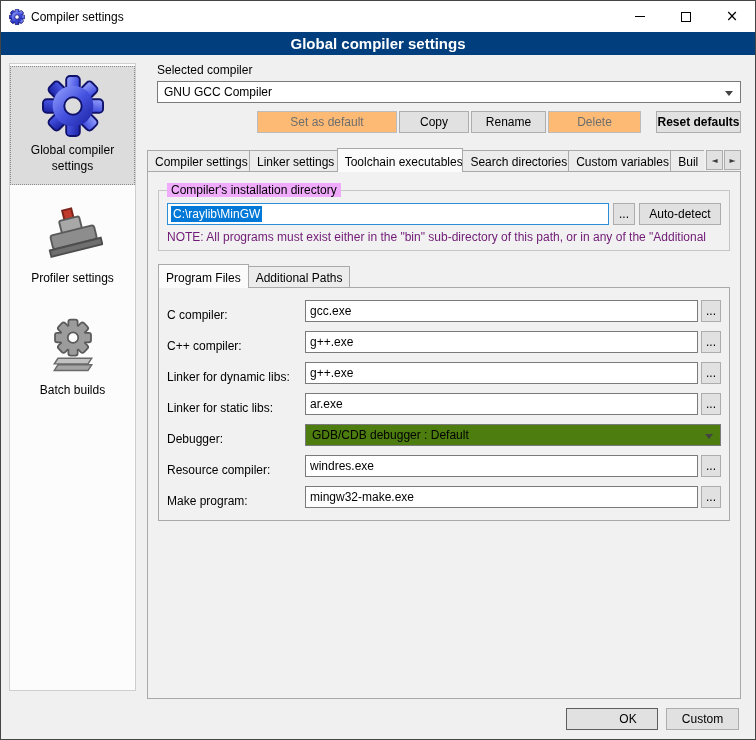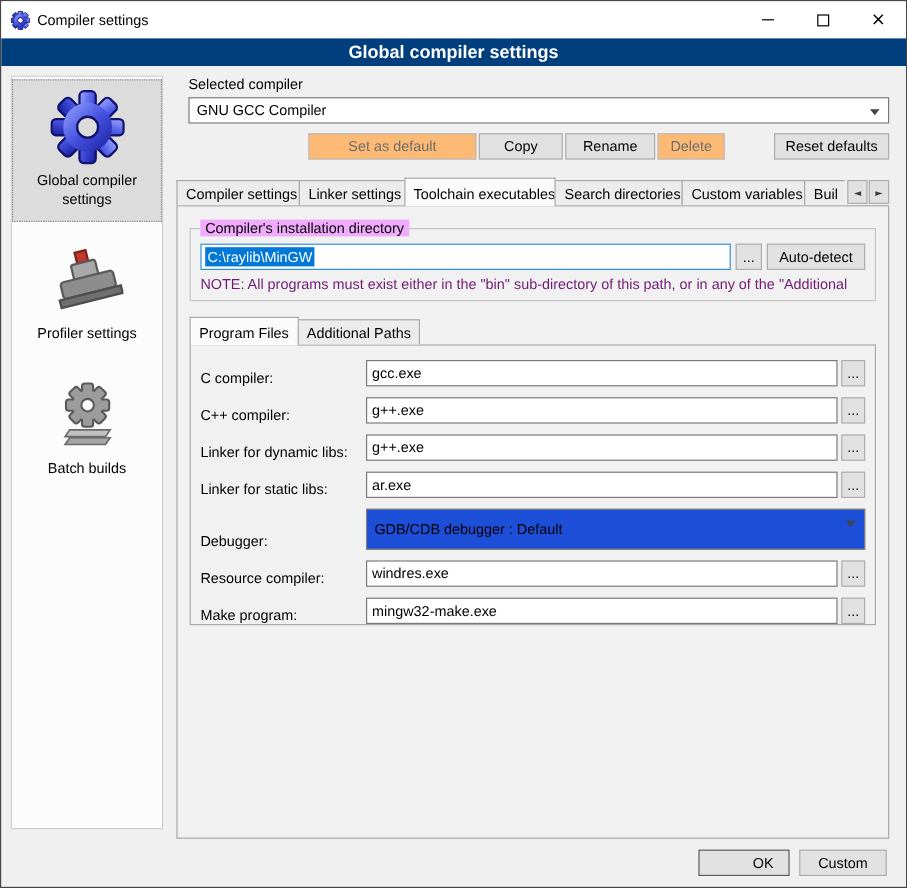--- a/index.html
+++ b/index.html
@@ -35,21 +35,21 @@
   .combo {margin:3px 0 0 10px; width:calc(100% - 10px); height:22px; background:#fff;
           border:1px solid #7a7a7a; display:flex; align-items:center; padding:0 20px 0 6px; position:relative;}
   .chev {position:absolute; right:7px; top:9px; width:0; height:0;
          border-left:4px solid transparent; border-right:4px solid transparent; border-top:5px solid #444;}
   .action-row {margin:8px 0 0 10px; display:flex; gap:2px;}
   .spacer {width:98px;}
   .btn {height:22px; background:#e1e1e1; border:1px solid #adadad; display:flex;
         align-items:center; justify-content:center; padding:0 8px; font-size:12px; white-space:nowrap;}
   .btn.disabled {color:#6e6e6e; background:#fdba74; border-color:#bcbcbc;}
   .w-setdef {width:140px;} .w-copy {width:70px;} .w-rename {width:75px;}
-  .w-delete {width:56px;} .w-reset {width:96px; margin-left:auto;}
+  .w-delete {width:93px;} .w-reset {width:85px; margin-left:auto;font-weight:bold;}
   
   .tabstrip {margin-top:14px; display:flex; align-items:flex-end; height:24px; position:relative; z-index:1; padding-right:38px;}
   .tab {height:21px; padding:4px 7px 0; background:#ececec; border:1px solid #a9a9a9;
         border-bottom:none; margin-right:-1px; white-space:nowrap; overflow:hidden;}
   .tab.active {height:24px; padding-top:6px; background:#fbfbfb; margin-bottom:-1px; position:relative; z-index:2;}
   .tab-scroll {position:absolute; right:0; bottom:1px; display:flex;}
   .scroll-btn {width:17px; height:20px; border:1px solid #adadad; background:#e1e1e1;
                display:flex; align-items:center; justify-content:center; font-size:8px;
                margin-left:1px; font-family:"DejaVu Sans", sans-serif; color:#3c3c3c;}
   .tab-panel {border:1px solid #a9a9a9; background:#f1f1f1; height:528px; padding:10px;}
@@ -64,25 +64,25 @@
   .autodetect {width:82px; flex:0 0 auto;}
   .note {margin-top:5px; color:#701a75; white-space:nowrap; overflow:hidden;}
   
   .subwrap {margin-top:12px;}
   .subtab-panel {border:1px solid #a9a9a9; background:#f1f1f1; height:234px; padding:12px 8px;}
   .field-row {display:flex; align-items:flex-end; margin-bottom:9px;}
   .field-label {width:138px; flex:0 0 auto;}
   .field-input {flex:1; height:22px; border:1px solid #7a7a7a; background:#fff; padding:0 4px;
                 font:inherit; min-width:0;}
   .field-browse {width:20px; flex:0 0 auto; padding:0; margin-left:3px;}
-  .field-select {flex:1; height:34px; background:#1d4ed8; border:1px solid #7a7a7a;
+  .field-select {flex:1; height:22px; background:#4d7c0f; border:1px solid #7a7a7a;
                  display:flex; align-items:center; padding:0 20px 0 6px; position:relative;}
   
   .footer-btns {position:absolute; right:16px; bottom:9px; display:flex; gap:8px;}
-  .btn-ok {width:76px; border:1px solid #5e5e5e;padding-left:40px;}
+  .btn-ok {width:92px; border:1px solid #5e5e5e;padding-left:40px;}
   .btn-cancel {width:73px;}
 </style>
 </head>
 <body>
 
 <div class="window">
 
   <div class="titlebar">
     <svg class="app-icon" viewBox="0 0 64 64">
       <defs>

